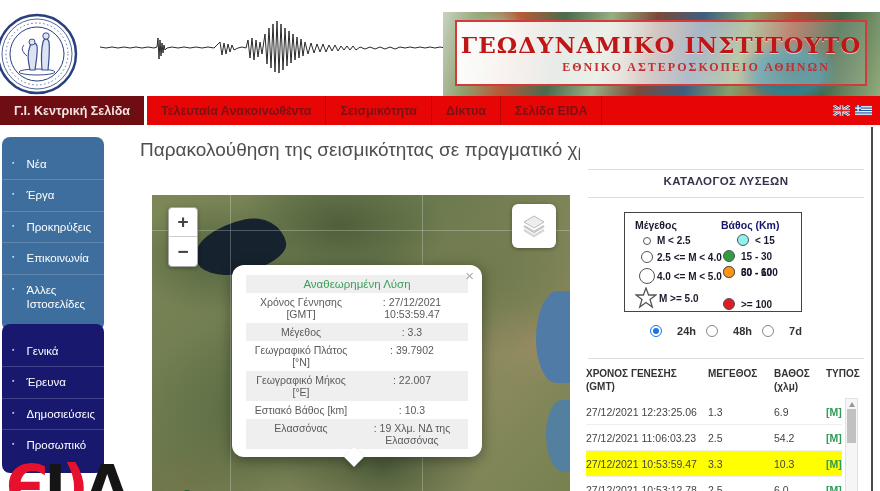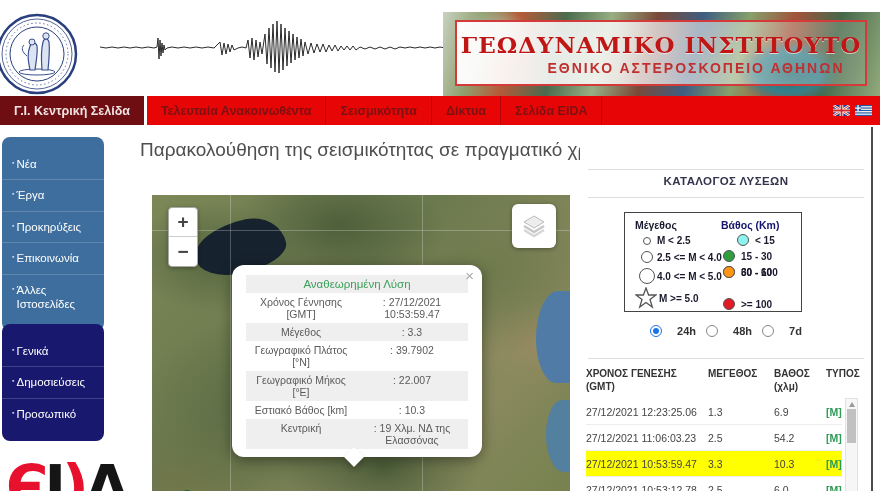--- a/index.html
+++ b/index.html
@@ -15,34 +15,34 @@
     background:
       radial-gradient(70px 45px at 79% 72%, #2e6f73 0%, #35808a 45%, rgba(53,128,138,0) 72%),
       radial-gradient(50px 35px at 12% 25%, #b0bfa8 0%, rgba(176,191,168,0) 70%),
       linear-gradient(105deg,#c8d2c0 0%,#8fa06f 9%,#b65a38 17%,#4a6b4e 27%,#97ae82 37%,#7a4a3a 47%,#3f5e80 57%,#86a06a 67%,#a1543a 77%,#45684a 87%,#93ab7c 100%);
   }
   .banner { position:absolute; left:12px; top:8px; width:412px; height:66px;
     border:2px solid #d43a3a;
     background:linear-gradient(to right, rgba(255,255,255,0.97) 0%, rgba(255,255,255,0.8) 40%, rgba(255,255,255,0.35) 75%, rgba(255,255,255,0.12) 100%);
     display:flex; flex-direction:column; align-items:center; justify-content:center; }
   .banner-title { font-family:"DejaVu Serif", serif; font-weight:bold; font-size:23px; color:#bf1616; letter-spacing:1px; text-shadow:0 1px 0 rgba(255,255,255,0.6); }
-  .banner-subtitle { font-size:14px; font-weight:bold; color:#c03030; letter-spacing:2px; margin-top:2px; margin-left:70px; }
+  .banner-subtitle { font-size:12px; font-weight:bold; color:#c03030; letter-spacing:2px; margin-top:2px; margin-left:70px;font-family:Liberation Serif, serif; }
 
   
   .nav { position:absolute; left:0; top:84px; width:880px; height:29px; background:#e80505; display:flex; align-items:stretch; }
   .nav-item { display:flex; align-items:center; padding:0 14px; font-size:12.5px; color:#7c1113; font-weight:bold; border-right:1px solid #b80404; cursor:pointer; }
   .nav-item.active { background:#6e0d12; color:#f2e3e3; border-right:3px solid #ffffff; }
   .nav-flags { position:absolute; right:8px; top:0; height:29px; display:flex; align-items:center; gap:5px; }
   .flag { width:17px; height:11px; display:block; }
 
   
   .side-block { position:absolute; left:2px; width:102px; border-radius:8px; padding:12px 0; color:#fff; }
   .side-block.blue { top:125px; background:#3d6e9e; }
   .side-block.navy { top:312px; background:#18186e; }
-  .side-item { display:flex; align-items:flex-start; gap:2px; padding:8px 6px 8px 10px; font-size:11.5px; line-height:1.25; cursor:pointer; border-bottom:1px solid rgba(255,255,255,0.18); }
+  .side-item { display:flex; align-items:flex-start; gap:12px; padding:8px 6px 8px 10px; font-size:11.5px; line-height:1.25; cursor:pointer; border-bottom:1px solid rgba(255,255,255,0.18); }
   .side-item:last-child { border-bottom:none; }
   .side-bullet { font-size:7px; color:rgba(220,230,245,0.85); margin-top:2px; }
   .eida { position:absolute; left:6px; top:446px; font-size:58px; font-weight:800; letter-spacing:-4px; line-height:1; font-family:"DejaVu Sans", sans-serif; cursor:pointer; }
   .eida .red { color:#e8112d; } .eida .blk { color:#151515; }
 
   
   .page-title { position:absolute; left:140px; top:127px; font-size:19px; color:#4f4f4f; }
 
   .map { position:absolute; left:152px; top:183px; width:418px; height:308px; overflow:hidden;
     background:
@@ -196,20 +196,24 @@
         <span>Άλλες Ιστοσελίδες</span>
       </div>
   </div>
   <div class="side-block navy">
     <div class="side-item">
         <span class="side-bullet">▪</span>
         <span>Γενικά</span>
       </div>
     <div class="side-item">
         <span class="side-bullet">▪</span>
+        <span>Έρευνα</span>
+      </div>
+    <div class="side-item">
+        <span class="side-bullet">▪</span>
         <span>Δημοσιεύσεις</span>
       </div>
     <div class="side-item">
         <span class="side-bullet">▪</span>
         <span>Προσωπικό</span>
       </div>
   </div>
   <div class="eida">
     <span class="red">Є</span><span class="blk">I</span><span class="red">)</span><span class="blk">A</span>
   </div>
@@ -261,21 +265,21 @@
         </div>
         <div class="popup-row">
           <div>Γεωγραφικό Μήκος [°E]</div>
           <div>: 22.007</div>
         </div>
         <div class="popup-row">
           <div>Εστιακό Βάθος [km]</div>
           <div>: 10.3</div>
         </div>
         <div class="popup-row">
-          <div>Κεντρική</div>
+          <div>Ελασσόνας</div>
           <div>: 19 Χλμ. ΝΔ της Ελασσόνας</div>
         </div>
       </div>
       <div class="popup-tail"></div>
     </div>
   </div>
 
   <div class="panel">
     <div class="hr" style="top:42px"></div>
     <div class="panel-title">ΚΑΤΑΛΟΓΟΣ ΛΥΣΕΩΝ</div>

